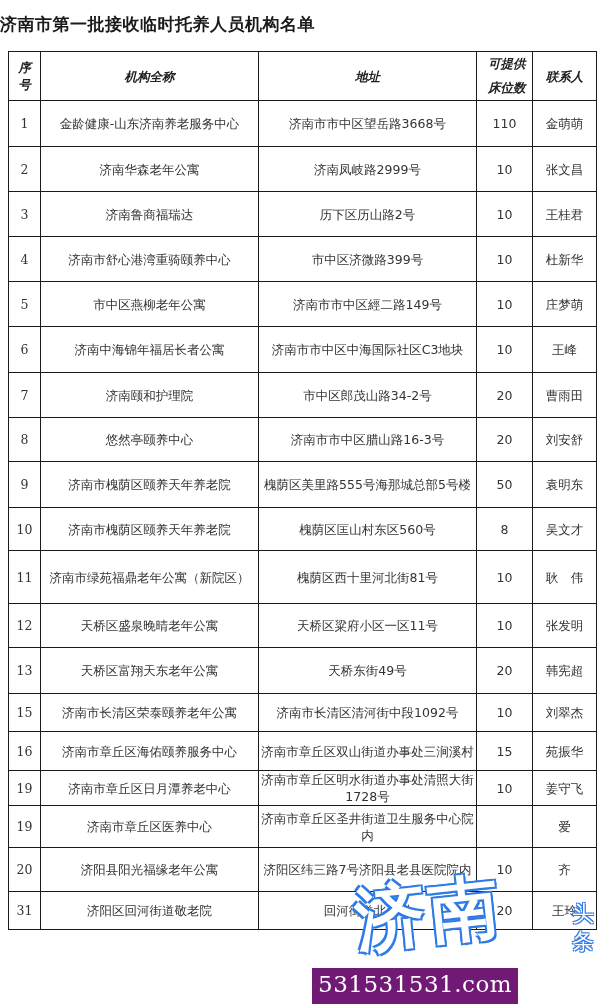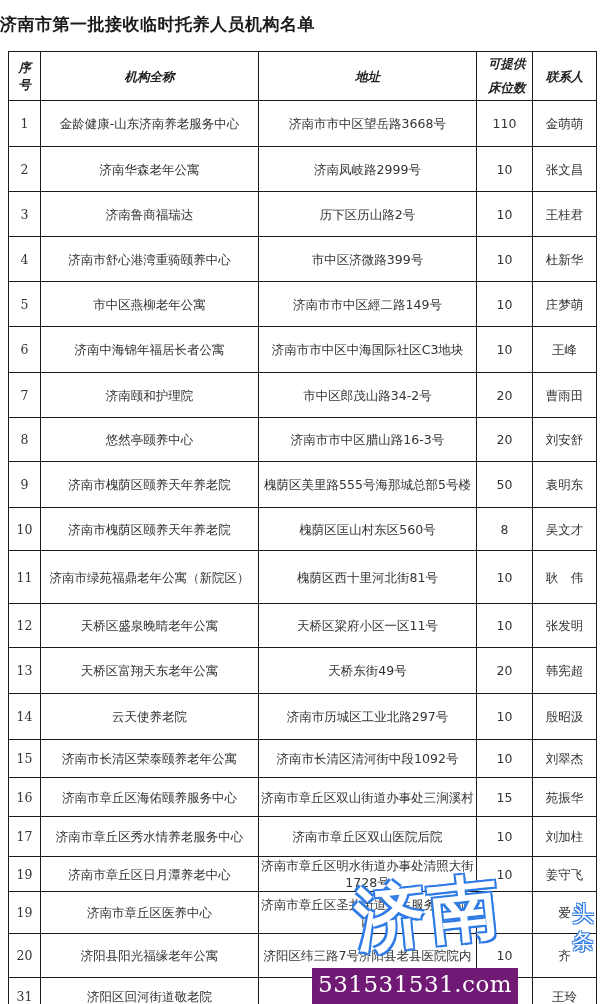--- a/index.html
+++ b/index.html
@@ -141,48 +141,34 @@
         <td class="beds">10</td>
         <td class="contact">张发明</td>
       </tr>
       <tr style="height: 46px; padding-left: 21px;">
         <td class="idx">13</td>
         <td class="name">天桥区富翔天东老年公寓</td>
         <td class="addr">天桥东街49号</td>
         <td class="beds">20</td>
         <td class="contact">韩宪超</td>
       </tr>
-      <tr style="height: 46px;">
-        <td class="idx">14</td>
-        <td class="name">云天使养老院</td>
-        <td class="addr">济南市历城区工业北路297号</td>
-        <td class="beds">10</td>
-        <td class="contact">殷昭汲</td>
-      </tr>
       <tr style="height: 38px;">
         <td class="idx">15</td>
         <td class="name">济南市长清区荣泰颐养老年公寓</td>
         <td class="addr">济南市长清区清河街中段1092号</td>
         <td class="beds">10</td>
         <td class="contact">刘翠杰</td>
       </tr>
       <tr style="height: 39px;">
         <td class="idx">16</td>
         <td class="name">济南市章丘区海佑颐养服务中心</td>
         <td class="addr">济南市章丘区双山街道办事处三涧溪村</td>
         <td class="beds">15</td>
         <td class="contact">苑振华</td>
       </tr>
-      <tr style="height: 40px;">
-        <td class="idx">17</td>
-        <td class="name">济南市章丘区秀水情养老服务中心</td>
-        <td class="addr">济南市章丘区双山医院后院</td>
-        <td class="beds">10</td>
-        <td class="contact">刘加柱</td>
-      </tr>
       <tr style="height: 35px;">
         <td class="idx">19</td>
         <td class="name">济南市章丘区日月潭养老中心</td>
         <td class="addr">济南市章丘区明水街道办事处清照大街1728号</td>
         <td class="beds">10</td>
         <td class="contact">姜守飞</td>
       </tr>
       <tr style="height: 42px; margin-left: 40px;">
         <td class="idx">19</td>
         <td class="name">济南市章丘区医养中心</td>

